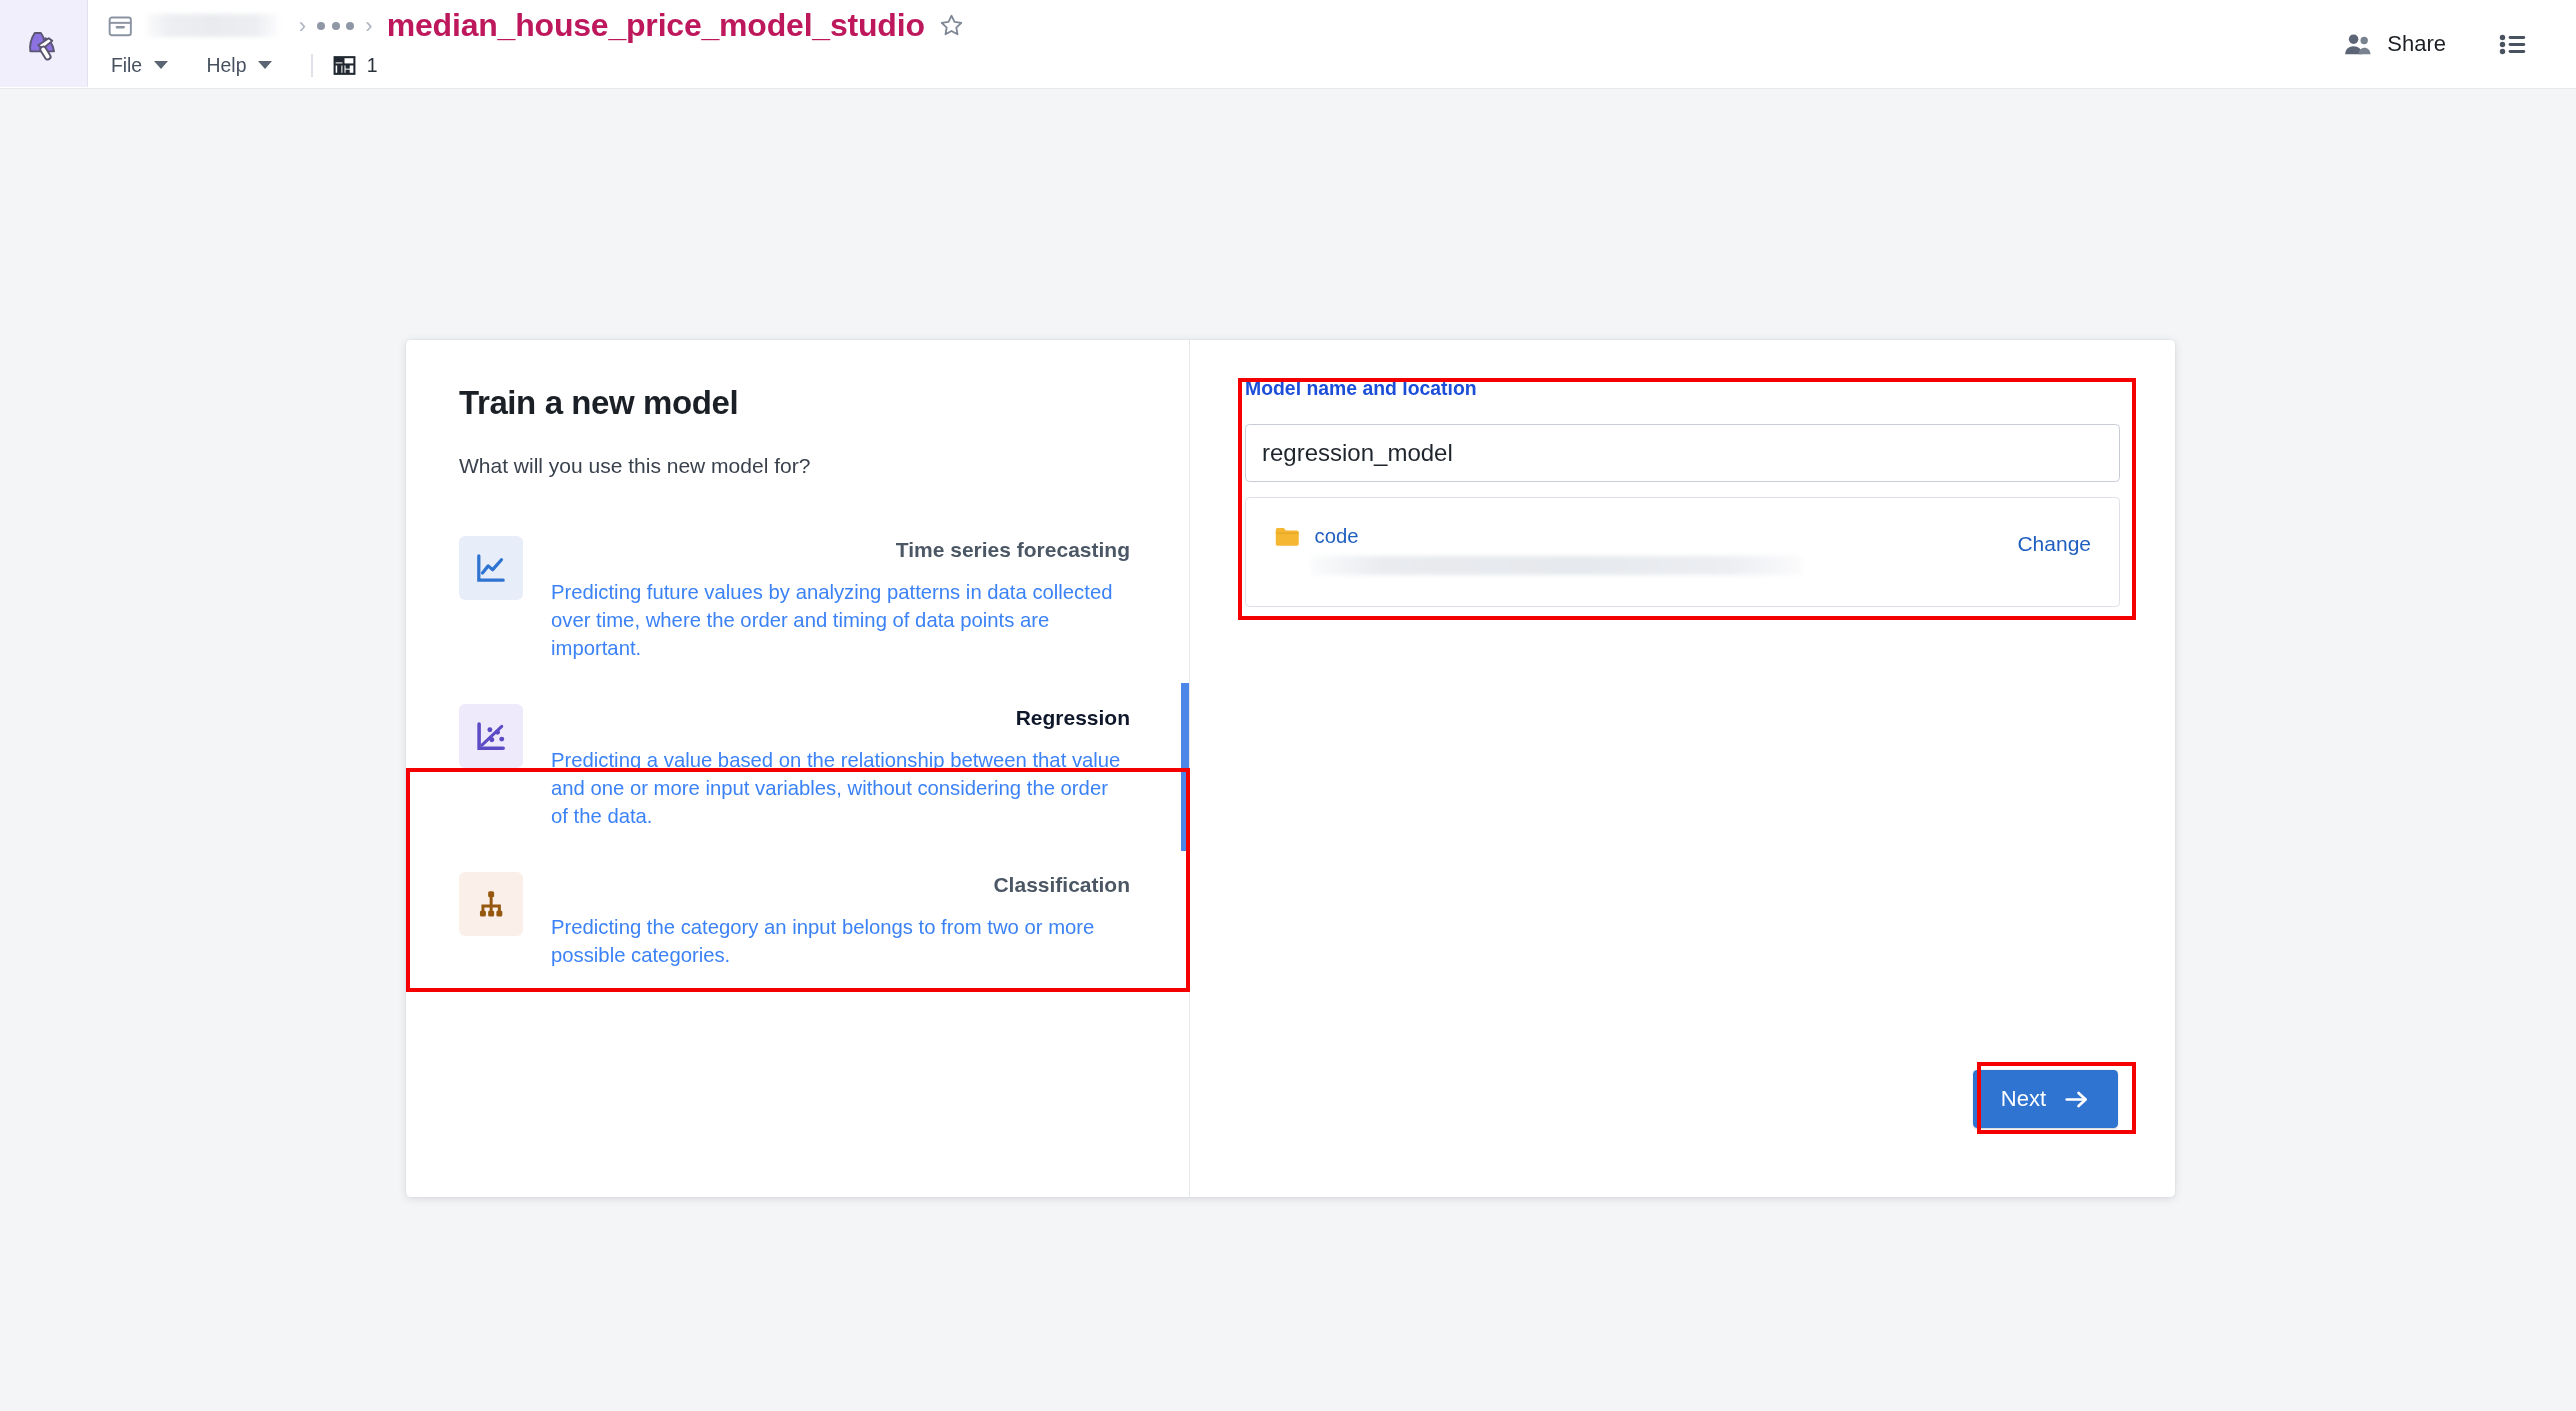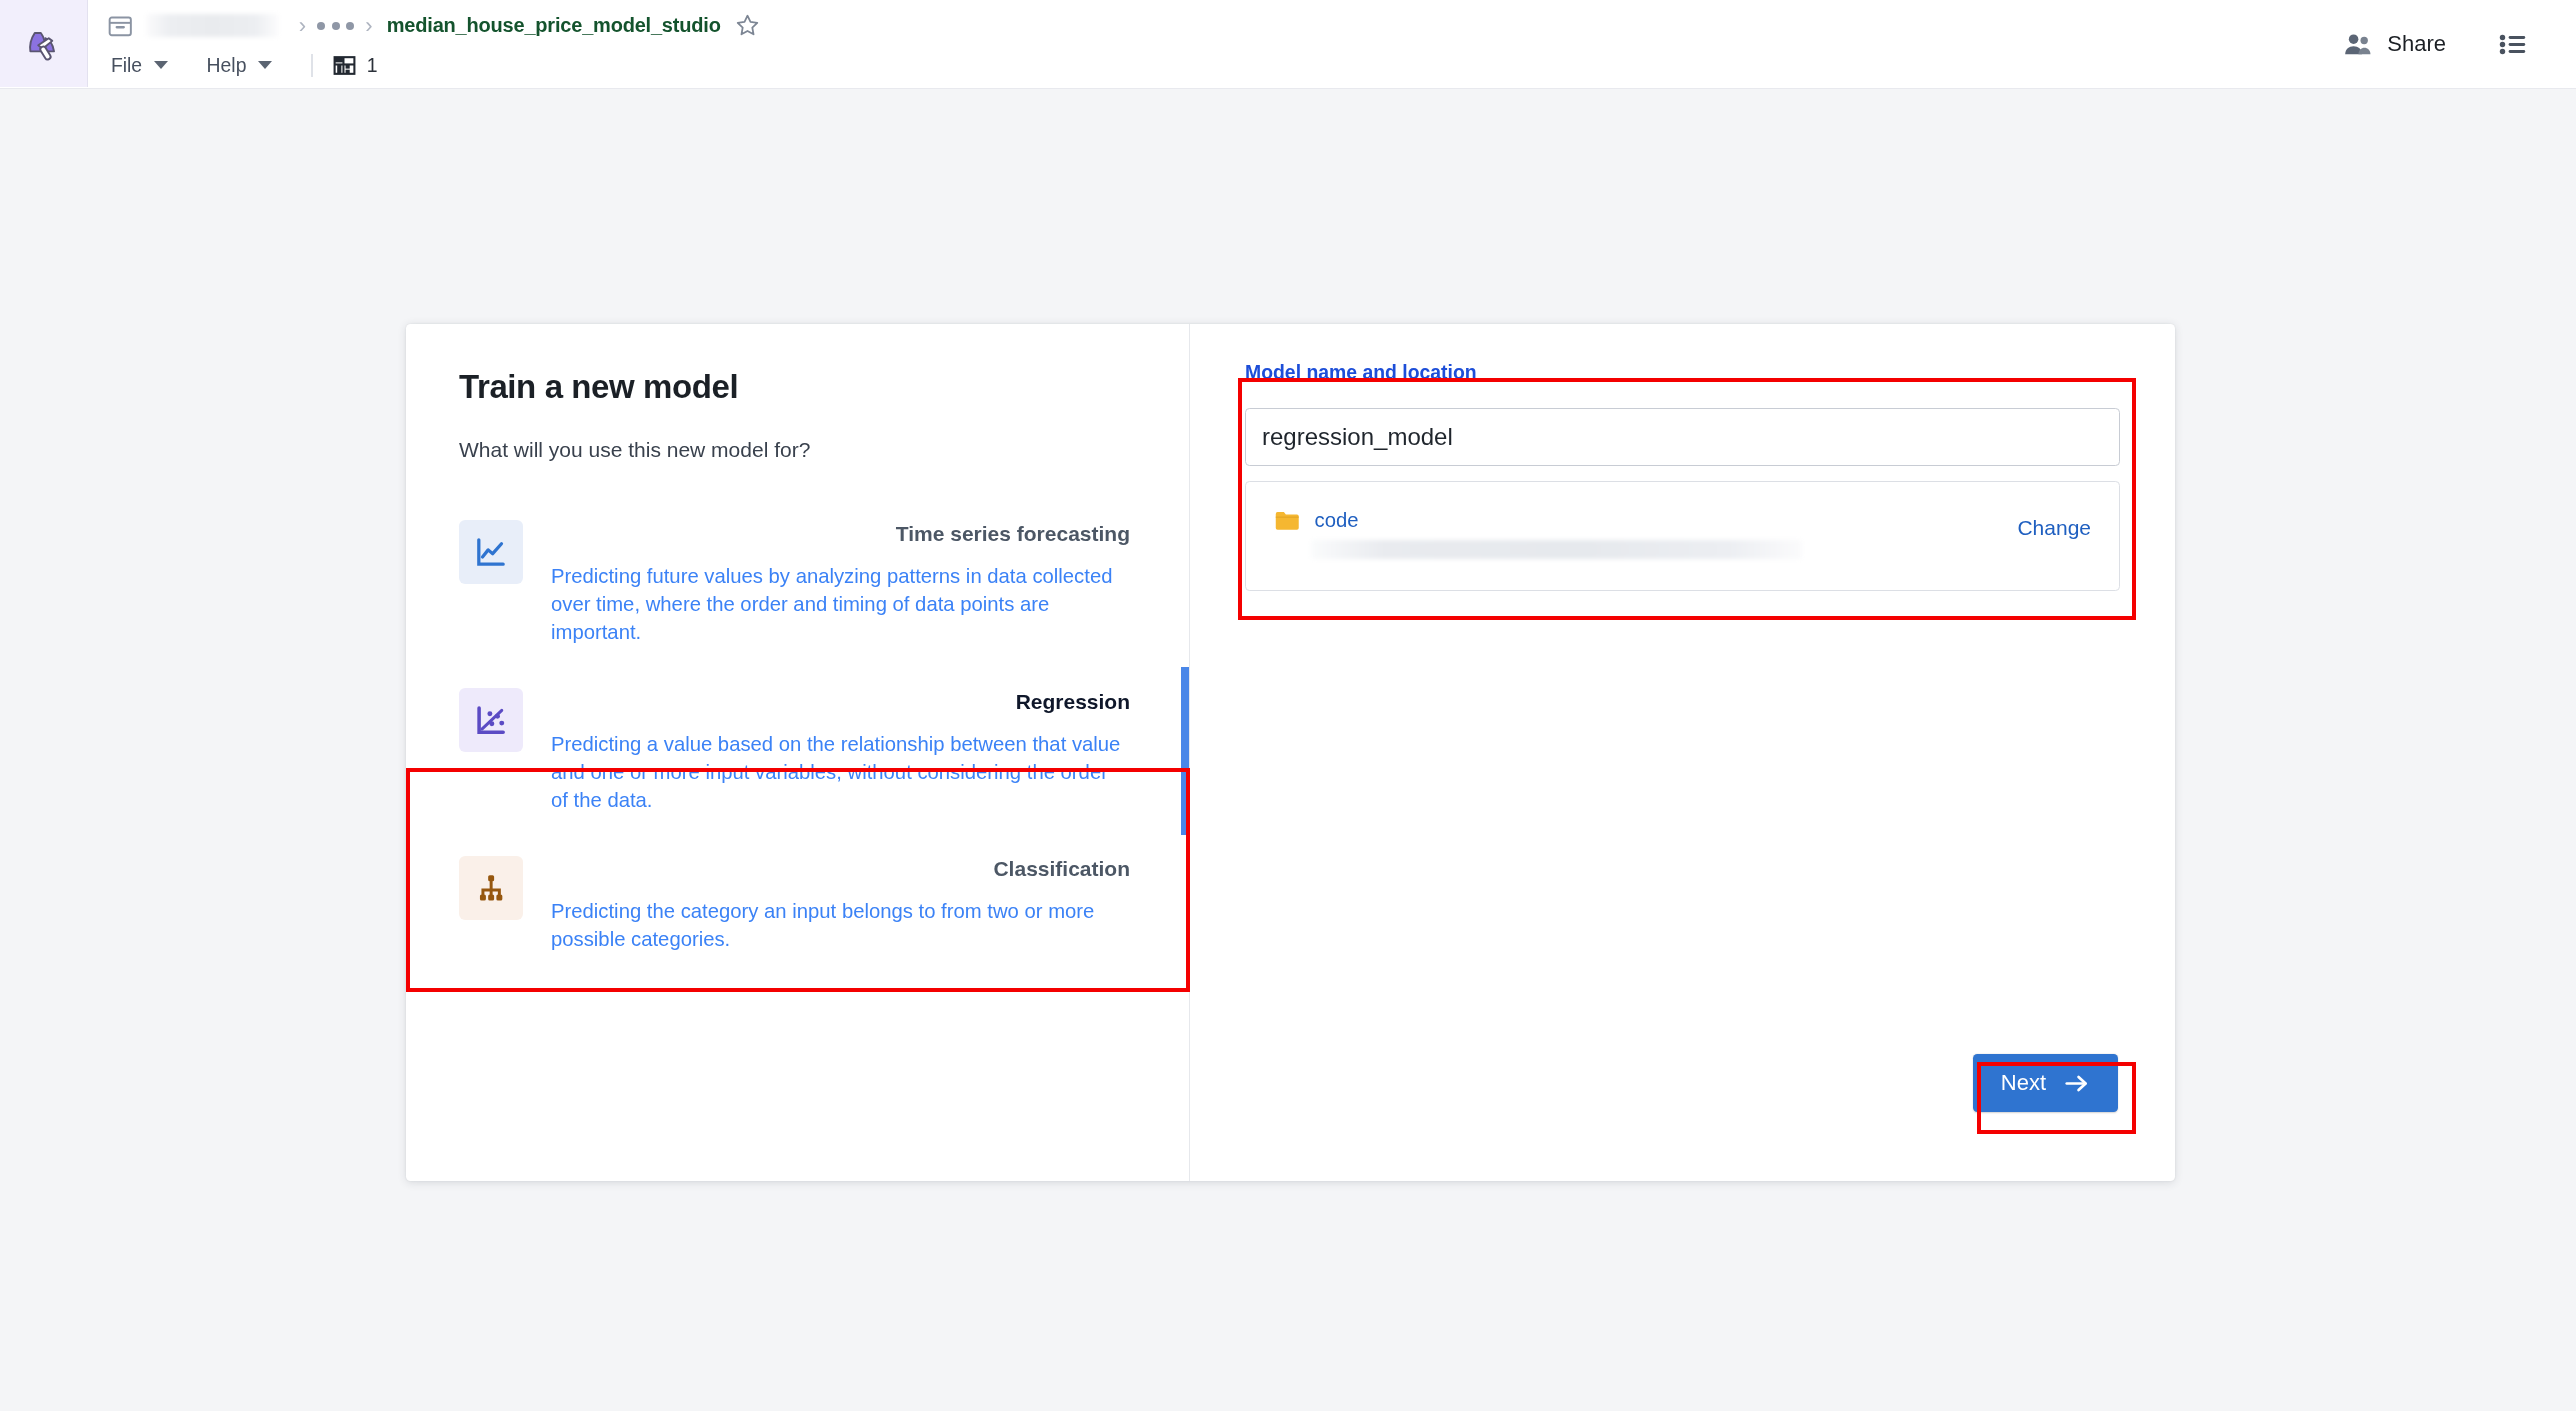--- a/index.html
+++ b/index.html
@@ -62,23 +62,23 @@
     color: #aeb4c0;
     font-size: 22px;
     font-weight: 400;
     line-height: 1;
     padding: 0 8.8px;
     display: flex; align-items: center;
   }
   .bc-ellipsis { display: flex; align-items: center; gap: 6.2px; padding: 0 2.7px; }
   .bc-dot { width: 8px; height: 8px; border-radius: 50%; background: #8f97a6; }
   .bc-title {
-    font-size: 20px;
+    font-size: 32px;
     font-weight: bold;
-    color: #14532d;
+    color: #be185d;
     letter-spacing: -0.2px;
     margin-left: 5.3px;
     white-space: nowrap;
   }
   .bc-star { margin-left: 14px; display: flex; align-items: center; }
 
   
   .menurow {
     display: flex;
     align-items: center;
@@ -137,21 +137,21 @@
     position: absolute;
     top: 89px; left: 0;
     width: 2576px;
     height: 1322px;
     background: #f4f5f7;
   }
 
   .dialog {
     position: absolute;
     left: 406px;
-    top: 235px;
+    top: 251px;
     width: 1769px;
     height: 857px;
     background: #ffffff;
     border-radius: 4.4px;
     box-shadow: 0 1.8px 8px rgba(40,45,60,0.13), 0 0 1.8px rgba(40,45,60,0.10);
     display: flex;
   }
 
   .panel-left {
     width: 784px;

